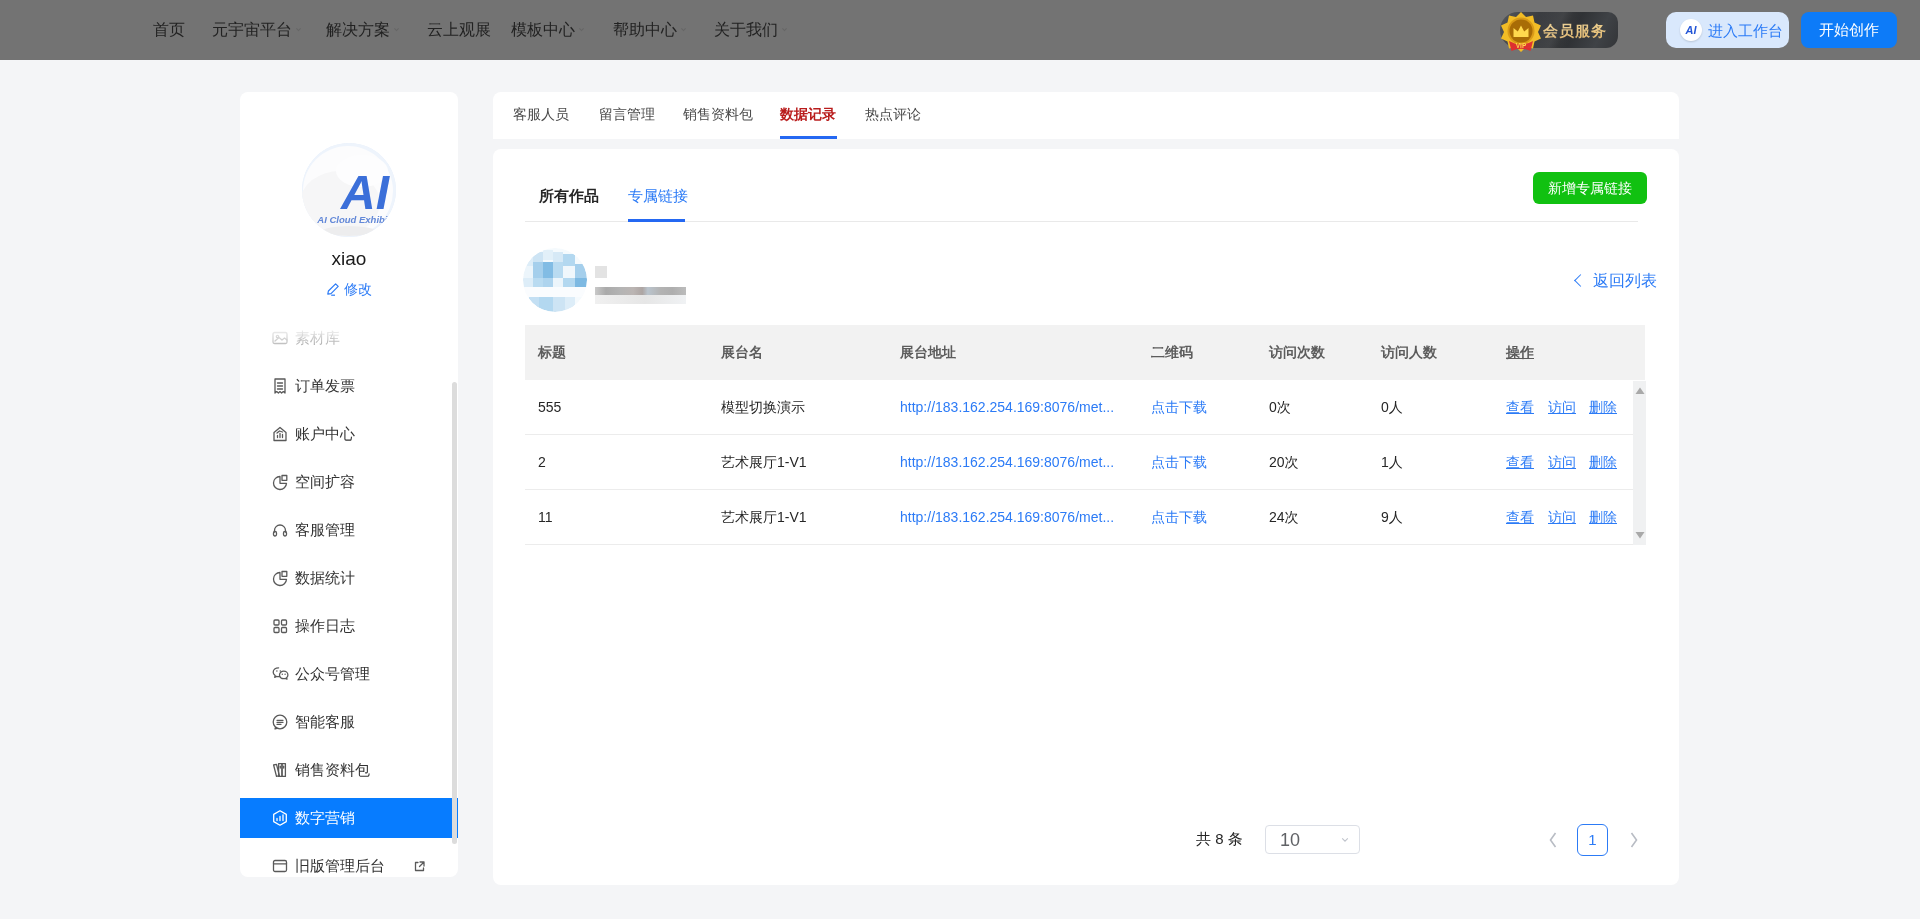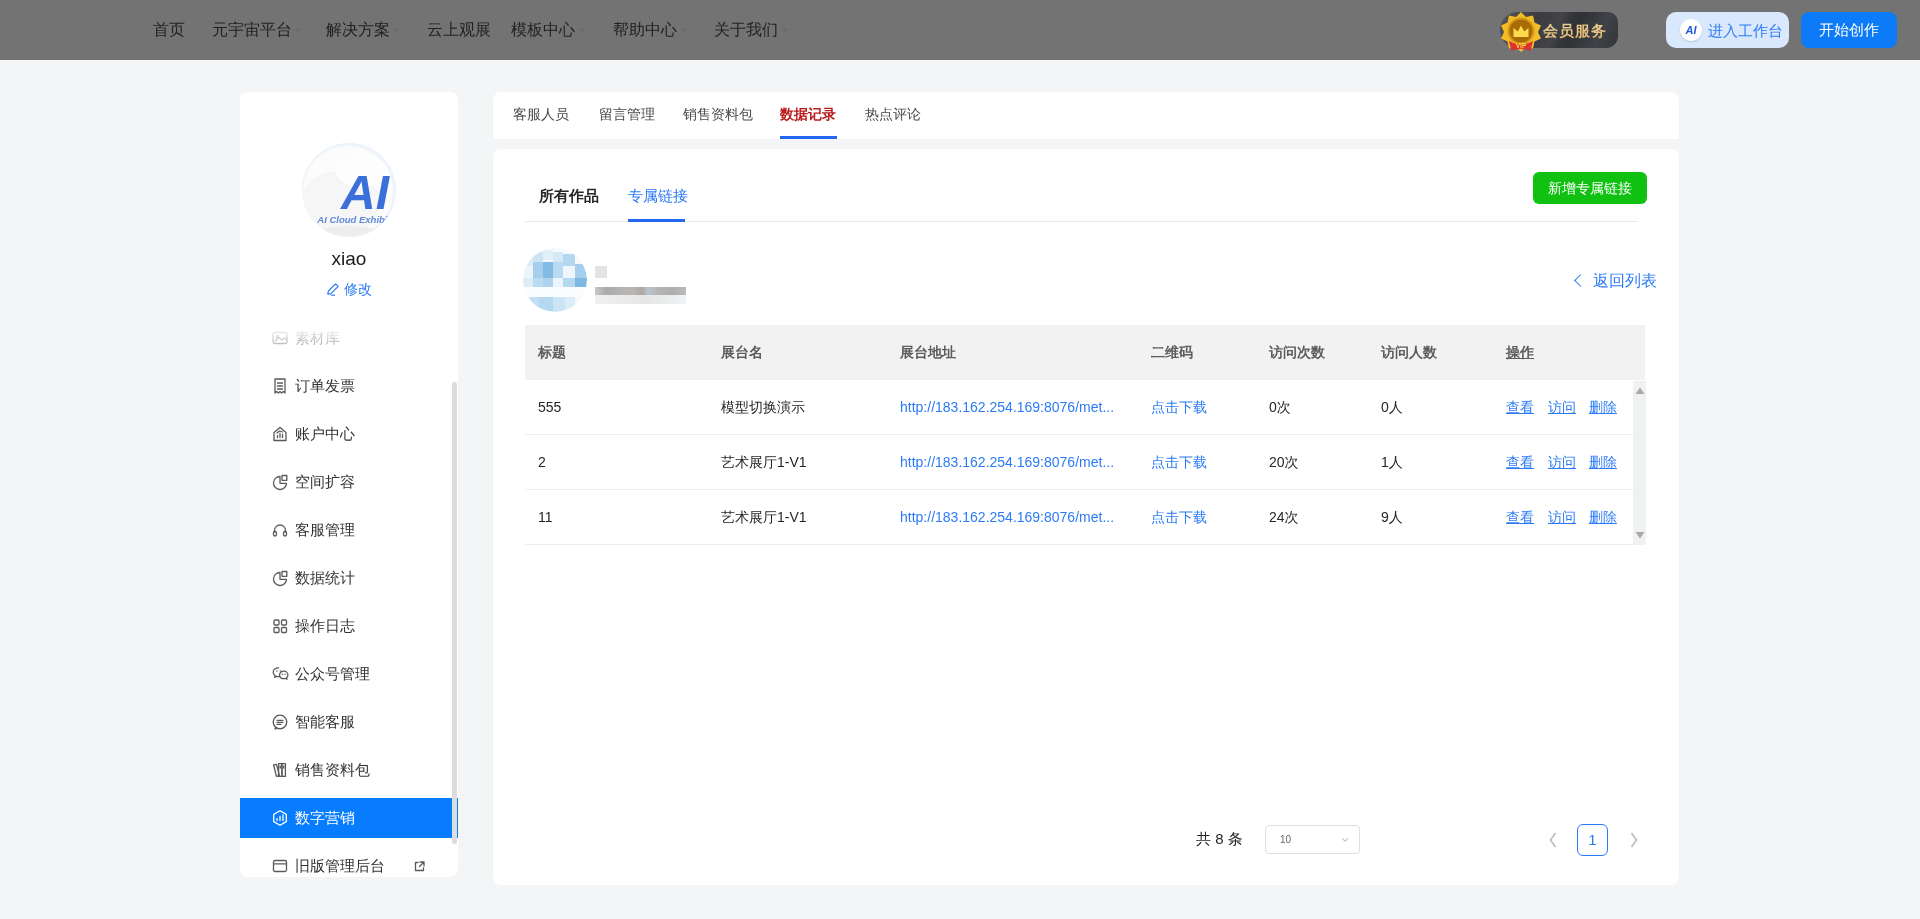--- a/index.html
+++ b/index.html
@@ -64,21 +64,21 @@
 .dcell { color:#262626; }
 .bl { color:#2c7bf6; }
 
 .c1{left:13px;} .c2{left:196px;} .c3{left:375px;} .c4{left:626px;} .c5{left:744px;} .c6{left:828px;margin-left:28px;} .c7{left:981px;text-decoration:underline;}
 
 #tsb { position:absolute; left:1140px; top:232px; width:13px; height:164px; background:#f0f1f2; }
 
 
 #total { position:absolute; left:703px; top:681px; font-size:15px; color:#262626; }
 #psel { position:absolute; left:772px; top:676px; width:95px; height:29px; border:1px solid #dcdfe6; border-radius:4px; }
-#psel .v { position:absolute; left:14px; top:0; line-height:28px; font-size:10px; color:#606266; }
+#psel .v { position:absolute; left:14px; top:0; line-height:28px; font-size:18px; color:#606266; }
 #psel .sc { position:absolute; right:10px; top:10px; width:8px; height:8px; }
 #pprev { position:absolute; left:1055px; top:679px; width:10px; height:24px; }
 #pbox { position:absolute; left:1084px; top:675px; width:31px; height:32px; border:1px solid #2c7bf6; border-radius:6px; color:#2c7bf6; font-size:15px; text-align:center; line-height:30px; }
 #pnext { position:absolute; left:1136px; top:679px; width:10px; height:24px; }
 </style>
 </head>
 <body>
 <div id="nav">
   <div class="navitem" style="left:153px;">首页</div>
   <div class="navitem" style="left:212px;">元宇宙平台<svg class="chev" viewBox="0 0 10 10">

